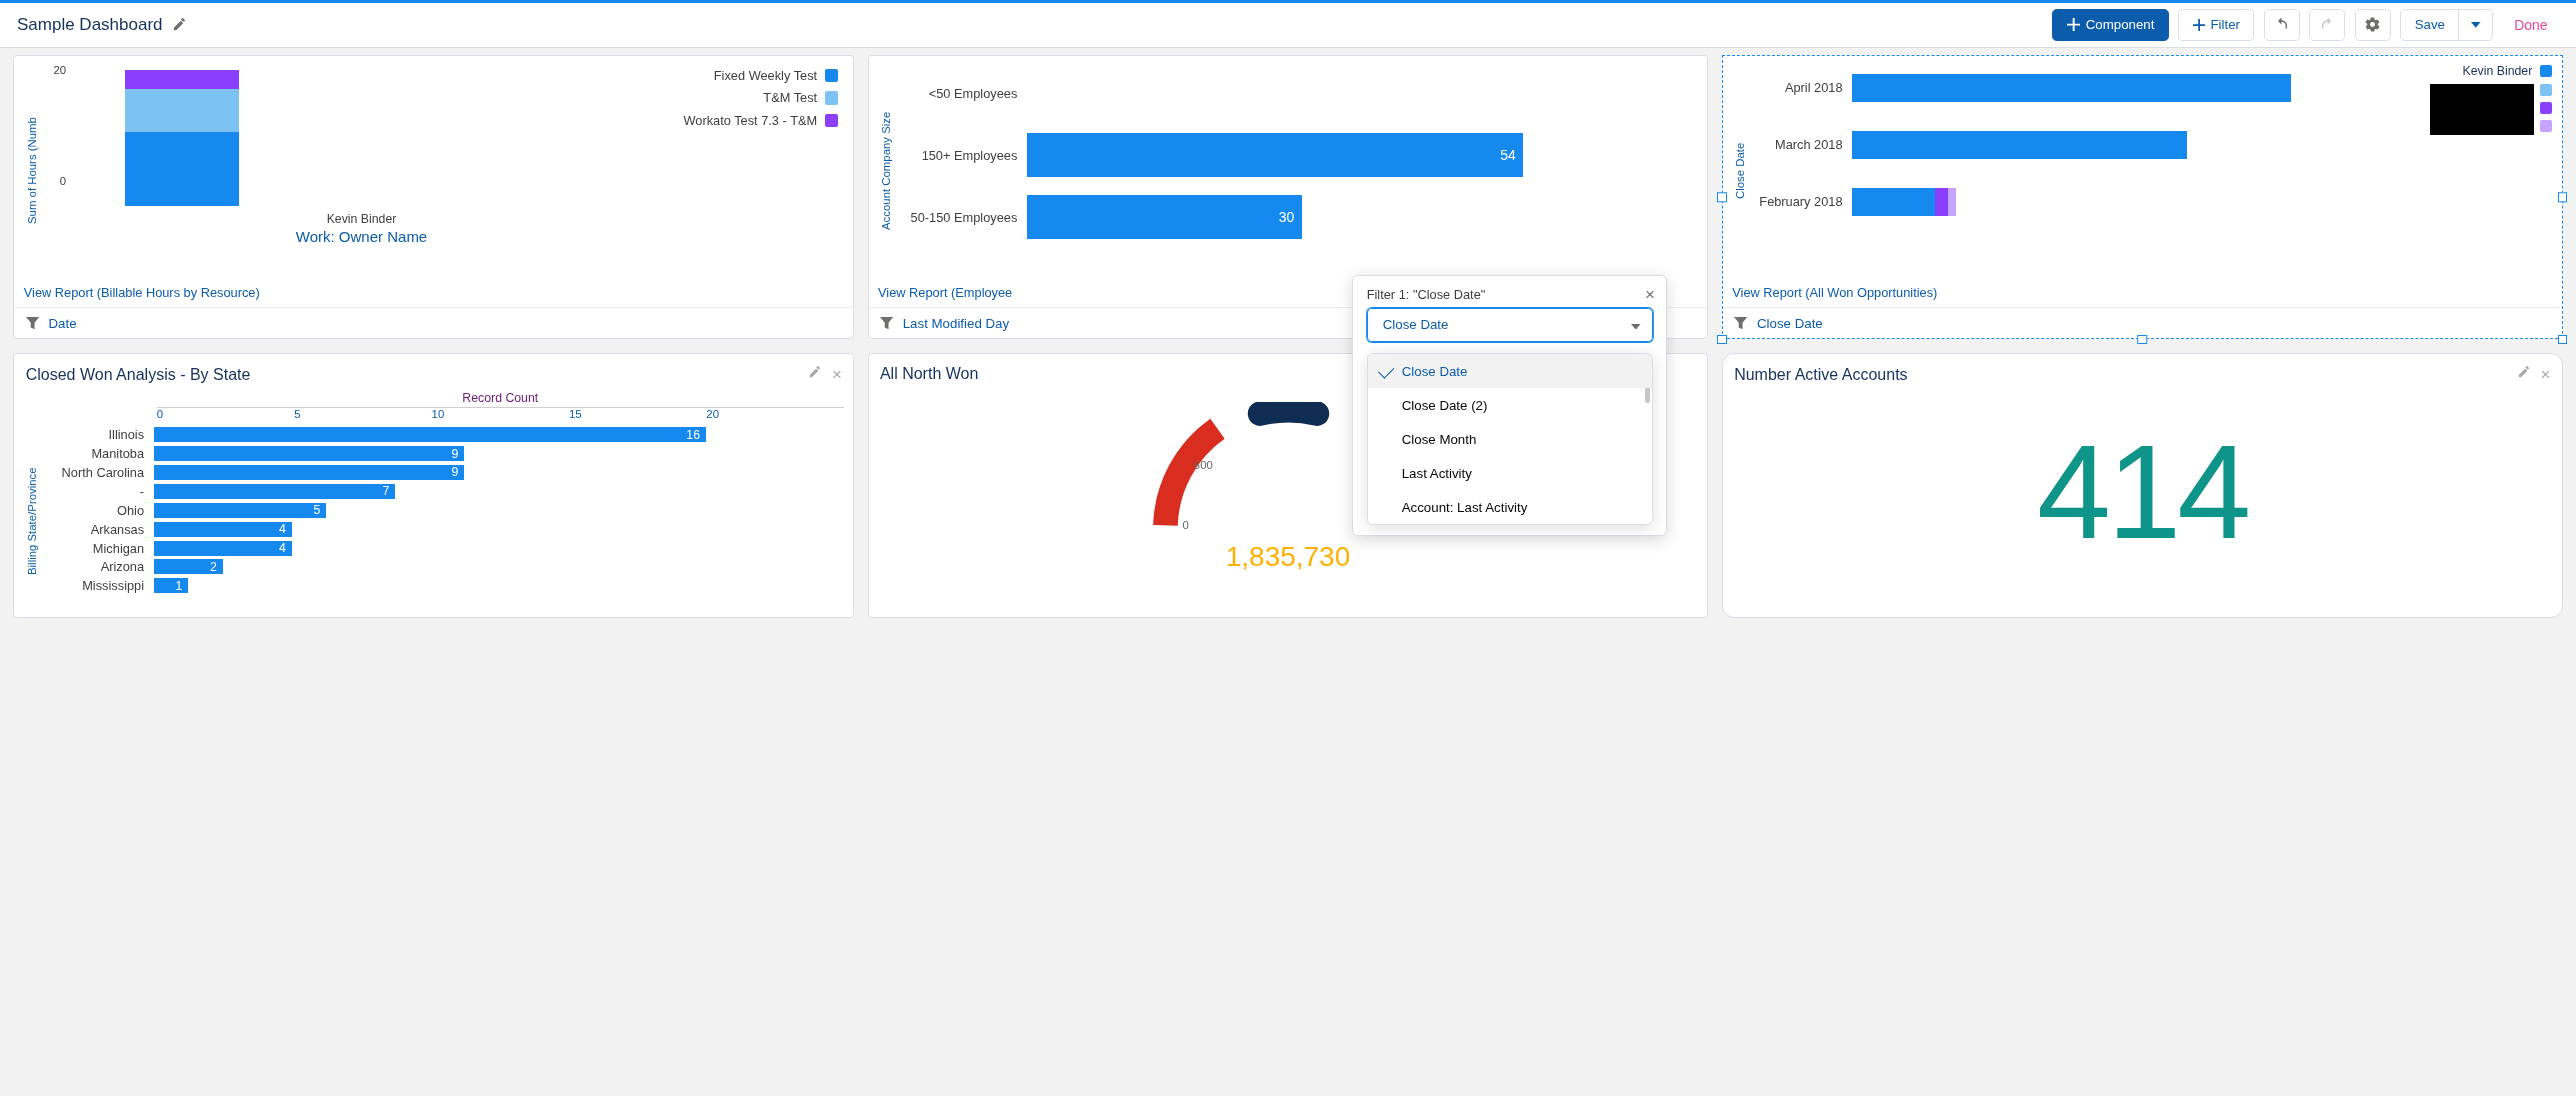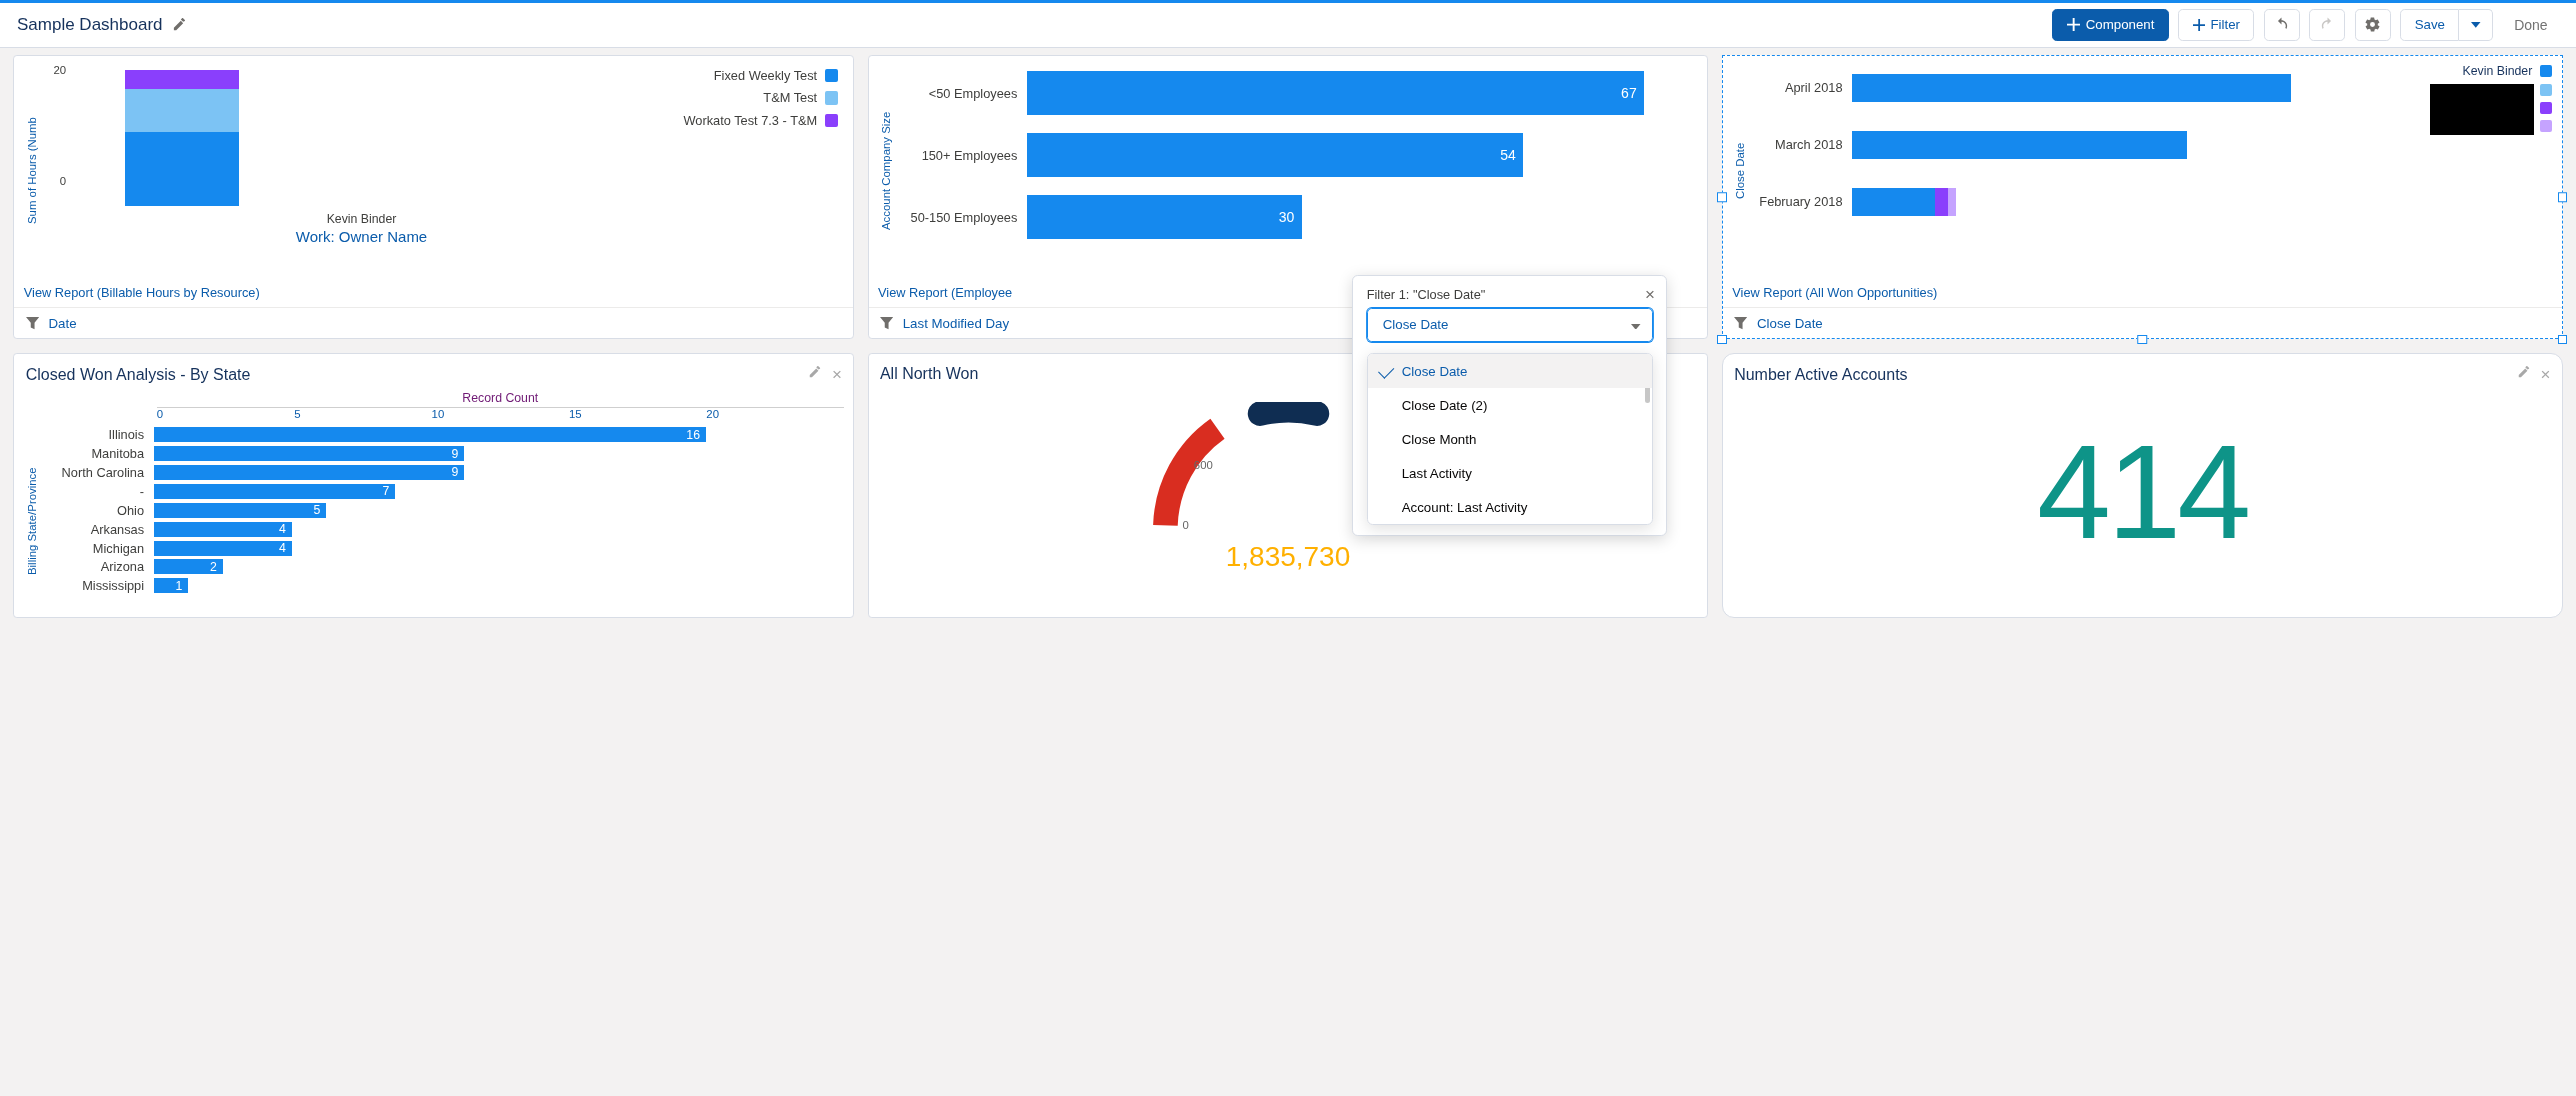--- a/index.html
+++ b/index.html
@@ -11,21 +11,21 @@
   .title { font-size:17px; font-weight:400; color:#16325c; }
   .pencil-icon, .gear-icon, .undo-icon, .redo-icon, .plus-icon, .filter-icon, .caret-icon { display:inline-flex; align-items:center; justify-content:center; }
   .toolbar-right { display:flex; align-items:center; gap:9.5px; }
   .btn { display:inline-flex; align-items:center; gap:5.7px; height:32px; padding:0 13.3px; border:0.9px solid #d8dde6; border-radius:4.7px; background:#fff; color:#0b5cab; cursor:pointer; font-size:13.3px; }
   .btn.primary { background:#0b5cab; color:#fff; border-color:#0b5cab; }
   .btn.icon-only { width:36px; padding:0; justify-content:center; color:#706e6b; }
   .btn.redo { color:#c9c7c5; }
   .btn-group { display:flex; }
   .btn-group .btn:first-child { border-radius:4.7px 0 0 4.7px; }
   .btn-group .btn:last-child { border-radius:0 4.7px 4.7px 0; border-left:0; width:34px; padding:0; justify-content:center; }
-  .done-link { color:#737373; font-size:14px; padding:0 11.4px; cursor:pointer; }
+  .done-link { color:#ec4899; font-size:14px; padding:0 11.4px; cursor:pointer; }
 
   .canvas { padding:7.6px 13.3px 19px; display:grid; grid-template-columns: 1fr 1fr 1fr; gap:13.3px; position:relative; }
   .card { background:#fff; border:0.9px solid #d8dde6; border-radius:3.8px; position:relative; padding:7.6px 9.5px 0; display:flex; flex-direction:column; }
   .card.selected { border:0.9px dashed #1589ee; border-radius:0; }
   .selection-handle { position:absolute; width:9.5px; height:9.5px; background:#fff; border:0.9px solid #1589ee; }
   .sh-left { left:-5.7px; top:50%; transform:translateY(-50%); }
   .sh-right { right:-5.7px; top:50%; transform:translateY(-50%); }
   .sh-bl { left:-5.7px; bottom:-5.7px; }
   .sh-bm { left:50%; bottom:-5.7px; transform:translateX(-50%); }
   .sh-br { right:-5.7px; bottom:-5.7px; }
@@ -196,25 +196,20 @@
         <span style="color:#0b5cab">Date</span>
       </div>
     </div>
 
     <div class="card" style="height:284px;">
       <div class="chart-body">
         <div class="axis-title-v">Account Company Size</div>
         <div class="chart-area" style="gap:15px; padding-top:5.7px;">
           <div class="hbar-row" style="height:47px;">
             <div class="hbar-label">&lt;50 Employees</div>
-            <div class="hbar-track">
-                <div class="hbar-bar" style="width:92%; height:44px;">
-                  <span>67</span>
-                </div>
-              </div>
           </div>
           <div class="hbar-row" style="height:47px;">
             <div class="hbar-label">150+ Employees</div>
             <div class="hbar-track">
                 <div class="hbar-bar" style="width:74%; height:44px;">
                   <span>54</span>
                 </div>
               </div>
           </div>
           <div class="hbar-row" style="height:47px;">

